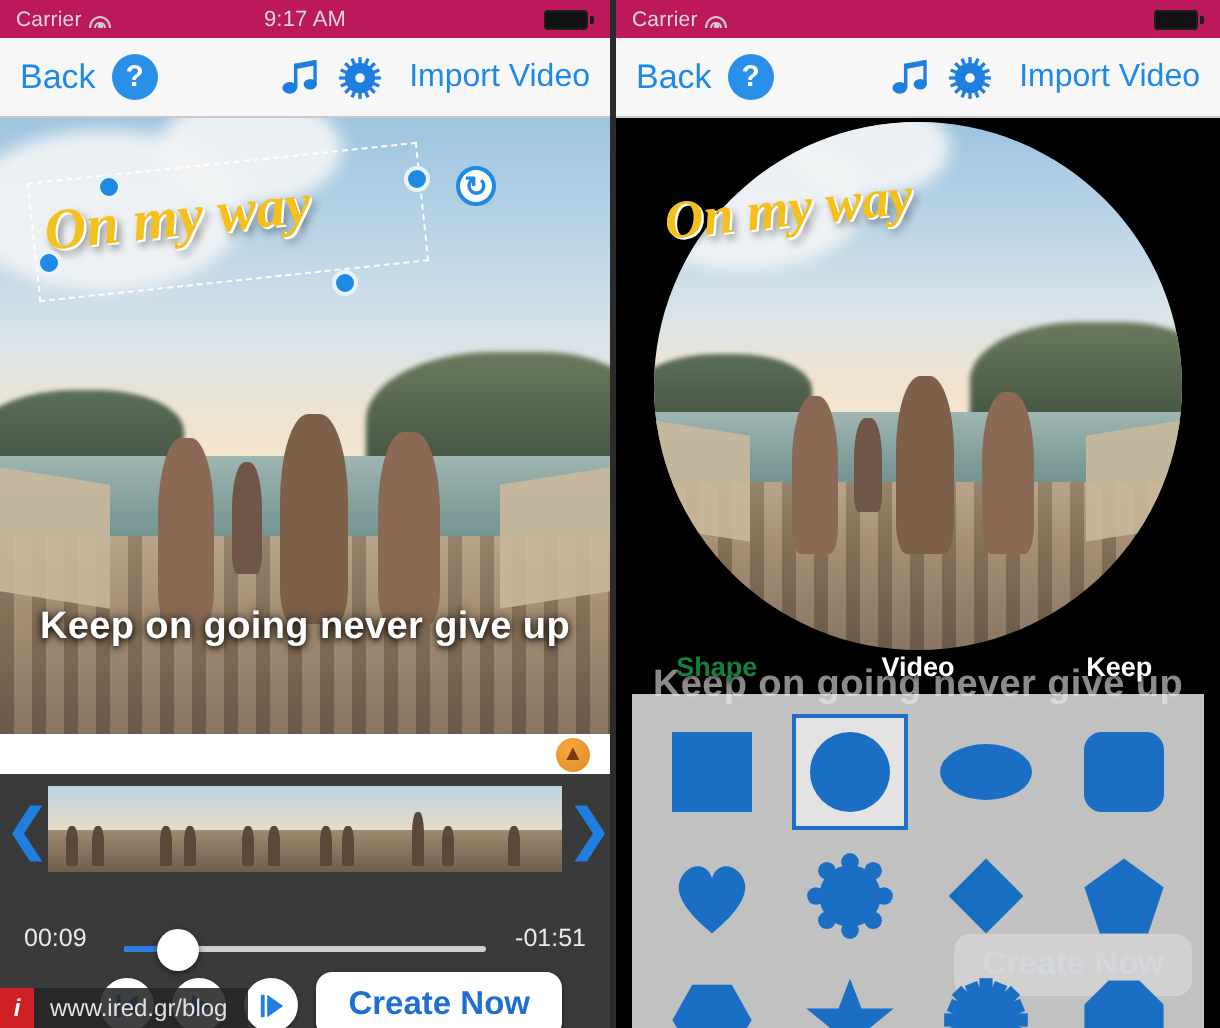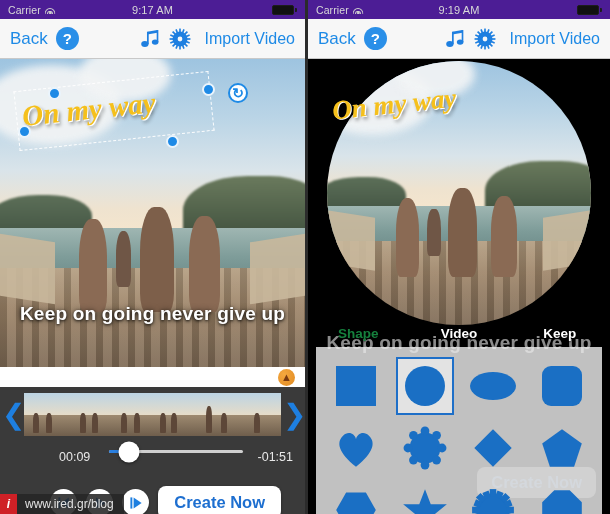--- a/index.html
+++ b/index.html
@@ -8,21 +8,21 @@
     background: #2b2b2b;
     font-family: "Liberation Sans", sans-serif;
     overflow: hidden;
   }
   .stage { position: relative; width: 610px; height: 514px; display: flex; }
   .panel { position: relative; width: 305px; height: 514px; overflow: hidden; background: #3a3a3a; }
   .panel.right { border-left: 3px solid #2b2b2b; }
 
   
   .statusbar {
-    position: relative; height: 19px; background: #4c1d95;
+    position: relative; height: 19px; background: #be185d;
     display: flex; align-items: center; padding: 0 8px;
     color: #d8d8d8; font-size: 10.5px; letter-spacing: .1px;
   }
   .sb-carrier { display: flex; align-items: center; gap: 4px; }
   .wifi-icon { display: inline-block; width: 11px; height: 9px; position: relative; }
   .wifi-icon i {
     position: absolute; left: 50%; bottom: 0; transform: translateX(-50%);
     border: 1.3px solid #cfcfcf; border-bottom: none;
     border-radius: 50% 50% 0 0 / 100% 100% 0 0;
   }
@@ -142,21 +142,21 @@
   .thumb.selected { outline: 2.5px solid #f2d21e; outline-offset: -2.5px; z-index: 2; }
   .th-sky { position:absolute; left:0; right:0; top:0; height:52%;
             background: linear-gradient(180deg,#bcd4e4,#e6dcc8); }
   .th-gnd { position:absolute; left:0; right:0; bottom:0; height:48%;
             background: linear-gradient(180deg,#9e8a70,#6f5e4c); }
   .th-fig { position:absolute; bottom:8%; width:14%; height:46%;
             background:#5d4738; border-radius:40% 40% 10% 10%; }
 
   
   .bottom { background:#3a3a3a; padding: 8px 12px 0; }
-  .slider-row { display:flex; align-items:flex-start; gap: 8px; height: 26px; margin-left: 47px; }
+  .slider-row { display:flex; align-items:flex-end; gap: 8px; height: 26px; }
   .time { color:#e8e8e8; font-size: 12.5px; min-width: 42px; }
   .time.right { text-align: right; }
   .track { flex:1; position:relative; height: 3px; background:#cfcfcf; border-radius:2px; }
   .track .fill { position:absolute; left:0; top:0; height:100%; width: 15%; background:#2a7fe0; border-radius:2px; }
   .knob {
     position:absolute; left: 15%; top: 50%; transform: translate(-50%,-50%);
     width: 21px; height: 21px; border-radius:50%; background:#fff;
     box-shadow: 0 1px 3px rgba(0,0,0,.5);
   }
   .transport-row { display:flex; align-items:center; margin-top: 10px; }
@@ -442,21 +442,20 @@
 
     <div class="statusbar">
       <span class="sb-carrier">
         <span>Carrier</span>
         <span class="wifi-icon">
             <i></i>
             <i></i>
             <i></i>
           </span>
       </span>
-      <span class="sb-time">9:19 AM</span>
       <span class="sb-batt">
         <span class="batt-body"></span>
           <span class="batt-tip"></span>
       </span>
     </div>
 
     <div class="toolbar">
       <span class="tb-back">Back</span>
       <span class="help-icon">?</span>
       <span class="tb-spacer"></span>

